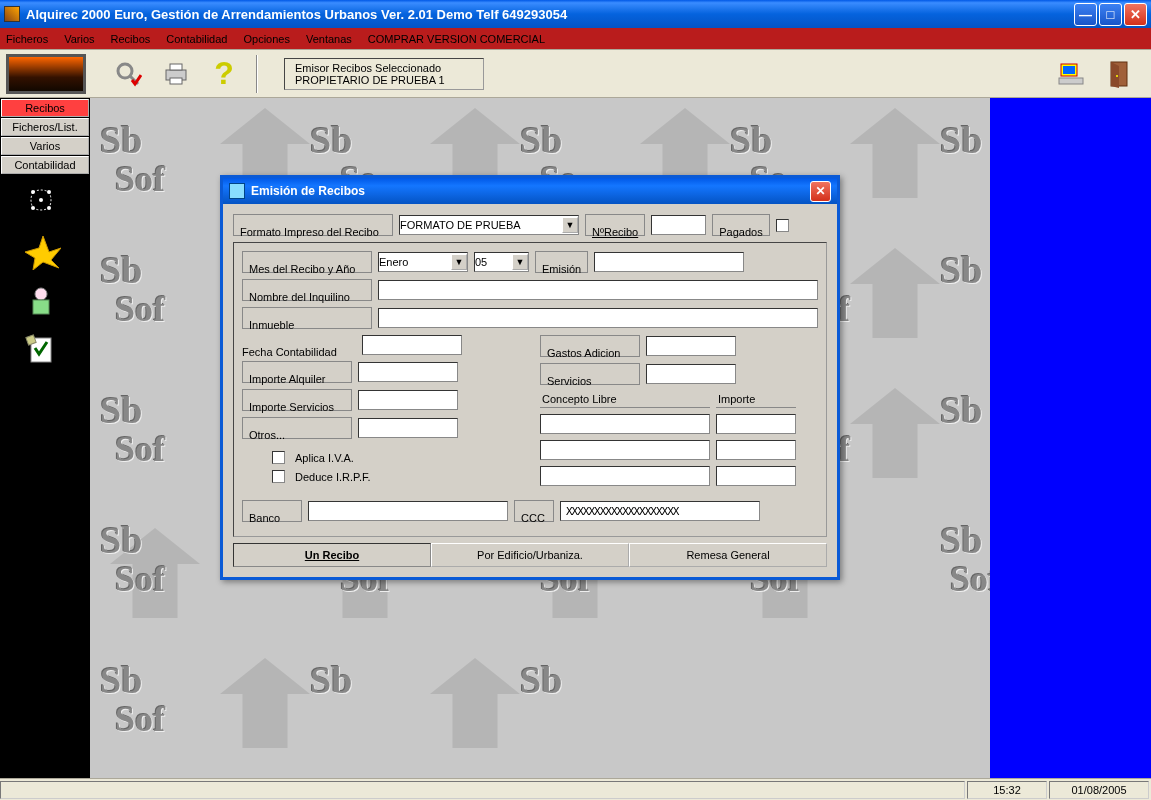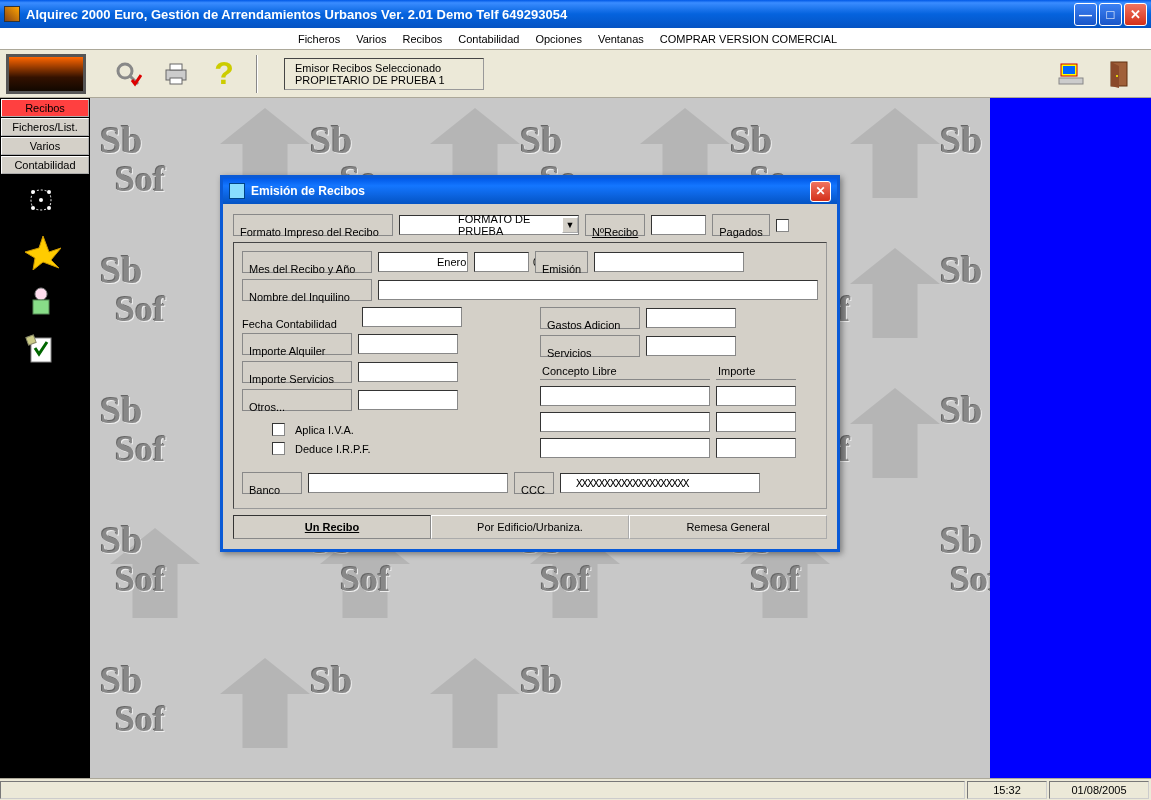--- a/index.html
+++ b/index.html
@@ -7,21 +7,21 @@
 
 
 .titlebar { height: 28px; background: linear-gradient(to bottom, #0058e6 0%, #3a8cff 10%, #0563de 50%, #0453c3 100%); display: flex; align-items: center; padding: 0 4px; color: #fff; font-weight: bold; font-size: 13px; }
 .titlebar .app-icon { width: 16px; height: 16px; background: linear-gradient(45deg,#8b4513,#ffa500); margin-right: 6px; border:1px solid #333; }
 .titlebar .title-text { flex: 1; }
 .titlebar .win-btn { width: 23px; height: 23px; margin-left: 2px; border-radius: 3px; display: flex; align-items: center; justify-content: center; font-weight: bold; font-family: Arial; font-size: 13px; cursor: pointer; }
 .titlebar .win-min, .titlebar .win-max { background: linear-gradient(to bottom,#3c81f3,#1855c8); border:1px solid #fff; color:#fff; }
 .titlebar .win-close { background: linear-gradient(to bottom,#f07460,#d4301a); border:1px solid #fff; color:#fff; }
 
 
-.menubar { height: 22px; background: #ffffff; display: flex; align-items: center; padding: 6px 6px; border-bottom: 1px solid #aca899; justify-content: center; }
+.menubar { height: 22px; background: #b91c1c; display: flex; align-items: center; padding: 6px 6px; border-bottom: 1px solid #aca899; }
 .menubar span { margin-right: 16px; cursor: pointer; }
 
 
 .toolbar { height: 48px; background: #ece9d8; display: flex; align-items: center; padding: 0 6px; border-bottom: 1px solid #aca899; }
 .toolbar .tb-btn { width: 44px; height: 40px; border: 1px solid transparent; margin-right: 4px; display:flex; align-items:center; justify-content:center; font-size:24px; cursor:pointer;}
 .toolbar .tb-sunset { width: 80px; height: 40px; background: linear-gradient(to bottom, #ff6600 0%, #331100 60%, #110800 100%); border: 3px solid #555; margin-right: 20px;}
 .toolbar .tb-sep { width: 2px; height: 38px; border-left:1px solid #888; border-right:1px solid #fff; margin: 0 6px;}
 .toolbar .emisor-box { border: 1px inset #999; padding: 3px 10px; margin-left: 20px; background:#ece9d8; min-width:200px;}
 .toolbar .emisor-box .l1 { font-size:11px; }
 .toolbar .emisor-box .l2 { font-size:11px; }
@@ -43,23 +43,23 @@
 
 
 .dialog { position:absolute; left: 220px; top: 175px; width: 620px; border: 3px solid #0a5ad6; background:#d4d0c8; box-shadow: 2px 2px 6px rgba(0,0,0,0.4);}
 .dialog .dlg-title { height: 26px; background: linear-gradient(to bottom, #0058e6 0%, #1476ff 30%, #0453c3 100%); color:#fff; font-weight:bold; font-size:12px; display:flex; align-items:center; padding: 0 6px;}
 .dialog .dlg-title .dlg-icon { width:16px; height:16px; background:#8df; margin-right:6px; border:1px solid #048;}
 .dialog .dlg-title .dlg-text { flex:1; }
 .dialog .dlg-title .dlg-close { width:21px; height:21px; background: linear-gradient(to bottom,#f07460,#d4301a); border:1px solid #fff; border-radius:3px; color:#fff; text-align:center; font-weight:bold; line-height:19px; cursor:pointer;}
 .dialog .dlg-body { padding: 10px; }
 
 .field-label { display:inline-block; background:#d4d0c8; border:1px solid #888; padding: 10px 6px; font-size:11px; height:20px; line-height:14px; }
-.field-input { display:inline-block; background:#fff; border:1px inset #888; height:20px; font-size:11px; padding:2px 15px;}
+.field-input { display:inline-block; background:#fff; border:1px inset #888; height:20px; font-size:11px; padding:2px 5px;}
 .combo { display:inline-flex; background:#fff; border:1px inset #888; height:20px; font-size:11px; align-items:center;}
-.combo .combo-text { flex:1; padding: 0 20px; margin-left: 38px;}
+.combo .combo-text { flex:1; padding: 0 0;}
 .combo .combo-btn { width:16px; height:16px; background:#d4d0c8; border:1px outset #fff; text-align:center; font-size:9px; line-height:14px; cursor:pointer;}
 .checkbox { width:13px; height:13px; border:1px inset #888; background:#fff; display:inline-block; vertical-align:middle; margin-right:4px; cursor:pointer;}
 
 .row { display:flex; align-items:center; gap: 6px; margin-bottom: 6px;}
 .groupbox { border:1px inset #999; padding: 8px; margin-bottom:6px;}
 
 .tab-row { display:flex; margin-top: 6px;}
 .tab-btn { flex:1; height:24px; border:1px outset #fff; background:#d4d0c8; text-align:center; line-height:22px; font-size:11px; cursor:pointer;}
 .tab-btn.active { font-weight:bold; border:1px inset #888;text-decoration:underline;}
 
@@ -252,20 +252,24 @@
           <div class="combo-btn">▼</div>
         </div>
         <div class="field-label">Emisión</div>
         <input class="field-input" style="width: 150px;" value="">
       </div>
 
       <div class="row">
         <div class="field-label" style="width:130px">Nombre del Inquilino</div>
         <input class="field-input" style="flex: 1 1 0%;" value="">
       </div>
+      <div class="row">
+        <div class="field-label" style="width:130px">Inmueble</div>
+        <input class="field-input" style="flex: 1 1 0%;" value="">
+      </div>
 
       <div style="display:flex; gap:20px;">
         <div style="flex:1">
           <div class="row">
             <div class="field-label" style="width:120px;margin-left:-6px;border:none;background:none">Fecha Contabilidad</div>
             <input class="field-input" style="width: 100px;" value="">
           </div>
           <div class="row">
             <div class="field-label" style="width:110px">Importe Alquiler</div>
             <input class="field-input" style="width: 100px;" value="">

